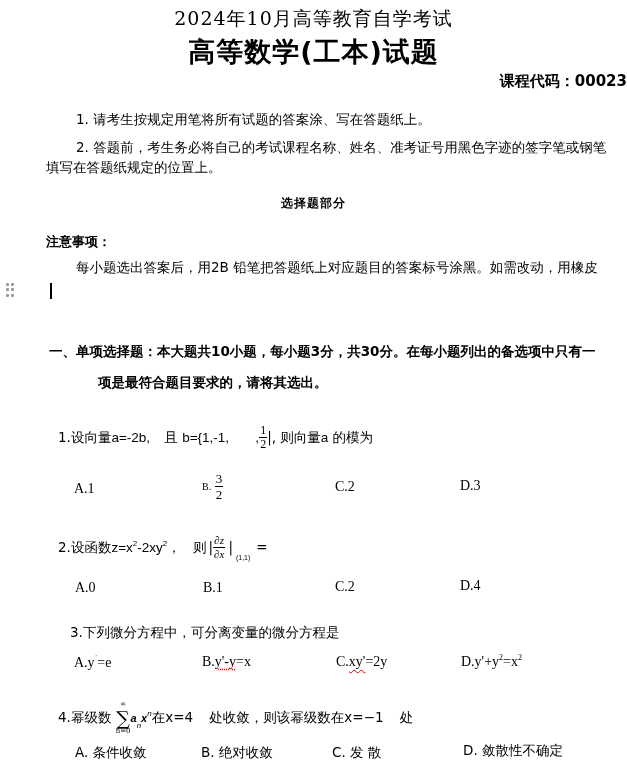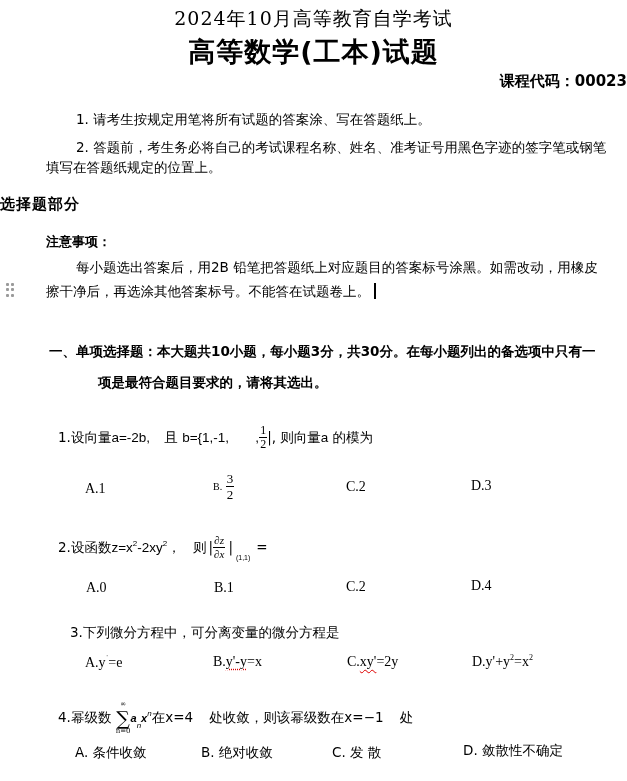--- a/index.html
+++ b/index.html
@@ -3,28 +3,28 @@
 <meta charset="utf-8">
 <style>
   html, body { margin: 0; padding: 0; background: #ffffff; }
   body { width: 627px; height: 781px; position: relative; overflow: hidden; color: #000; font-family: "DejaVu Sans", sans-serif; }
   .abs { position: absolute; white-space: nowrap; }
   .serif { font-family: Liberation Sans, sans-serif; }
   .exam-title { top: 6px; left: 0; width: 627px; text-align: center; font-size: 19px; font-family: "DejaVu Serif", serif; letter-spacing: 1px; }
   .subject-title { top: 34px; left: 0; width: 627px; text-align: center; font-size: 27px; font-weight: bold; letter-spacing: 1px; }
   .course-code { top: 72px; left: 0; width: 627px; text-align: right; font-size: 15px; font-weight: bold; }
   .notice { font-size: 13.5px; }
-  .section-head { top: 195px; left: 0; width: 627px; text-align: left; font-size: 15px; font-weight: bold; letter-spacing: 1px; }
+  .section-head { top: 195px; left: 0; width: 627px; text-align: center; font-size: 12px; font-weight: bold; letter-spacing: 1px; }
   .attention { font-size: 13px; font-weight: bold; }
   .cursor { display: inline-block; width: 2px; height: 16px; background: #000; vertical-align: -3px; margin-left: 4px; }
   .drag-handle { left: 6px; top: 283px; width: 10px; height: 14px; display: grid; grid-template-columns: 3px 3px; grid-gap: 2px 2px; }
   .drag-handle span { width: 3px; height: 3px; background: #9a9a9a; border-radius: 1px; }
   .part-head { font-size: 13.5px; font-weight: bold; }
   .q { font-size: 13.5px; }
-  .opt { font-size: 14px; font-family: "Liberation Serif", serif; margin-left: 11px; }
+  .opt { font-size: 14px; font-family: "Liberation Serif", serif; }
   .frac { display: inline-block; vertical-align: middle; text-align: center; font-family: "Liberation Serif", serif; font-size: 12px; line-height: 13px; }
   .frac .num { display: block; border-bottom: 1px solid #000; padding: 0 1px; }
   .frac .den { display: block; padding: 0 1px; }
   .it { font-style: italic; }
   .sub-small { font-size: 8px; vertical-align: -6px; }
   .sup { font-size: 8px; vertical-align: 6px; }
   .wavy { text-decoration: underline wavy #d00; text-underline-offset: 3px; text-decoration-thickness: 1px; }
   .dotted { text-decoration: underline dotted #d00; text-underline-offset: 3px; }
   .sigma { display: inline-block; vertical-align: middle; text-align: center; line-height: 9px; font-family: "DejaVu Serif", serif; }
   .sigma .top, .sigma .bot { display: block; font-size: 7px; }
@@ -37,21 +37,21 @@
 <div class="abs subject-title">高等数学(工本)试题</div>
 <div class="abs course-code"><span>课程代码：</span><span>00023</span></div>
 
 <div class="abs notice" style="left:76px; top:111px;">1. 请考生按规定用笔将所有试题的答案涂、写在答题纸上。</div>
 <div class="abs notice" style="left:76px; top:139px;">2. 答题前，考生务必将自己的考试课程名称、姓名、准考证号用黑色字迹的签字笔或钢笔</div>
 <div class="abs notice" style="left:46px; top:159px;">填写在答题纸规定的位置上。</div>
 
 <div class="abs section-head">选择题部分</div>
 <div class="abs attention" style="left:46px; top:233px;text-align:center;">注意事项：</div>
 <div class="abs notice" style="left:76px; top:259px;">每小题选出答案后，用2B 铅笔把答题纸上对应题目的答案标号涂黑。如需改动，用橡皮</div>
-<div class="abs notice" style="left:46px; top:283px;"><span>擦干净后，再选涂其他答案标号。不能答在试题卷上。</span><span class="cursor"></span></div>
+<div class="abs notice" style="left:46px; top:283px;"><span class="cursor"></span></div>
 
 <div class="abs drag-handle">
     <span></span>
     <span></span>
     <span></span>
     <span></span>
     <span></span>
     <span></span>
   </div>
 

